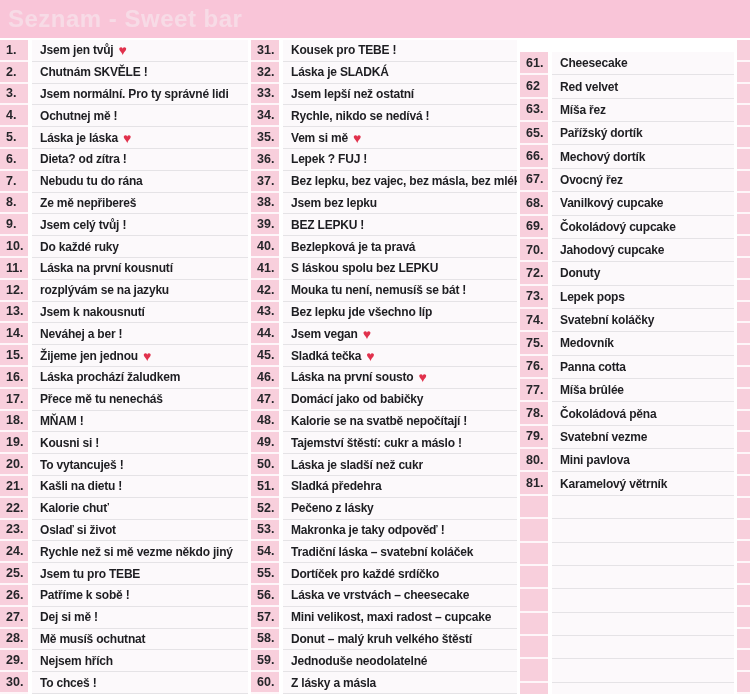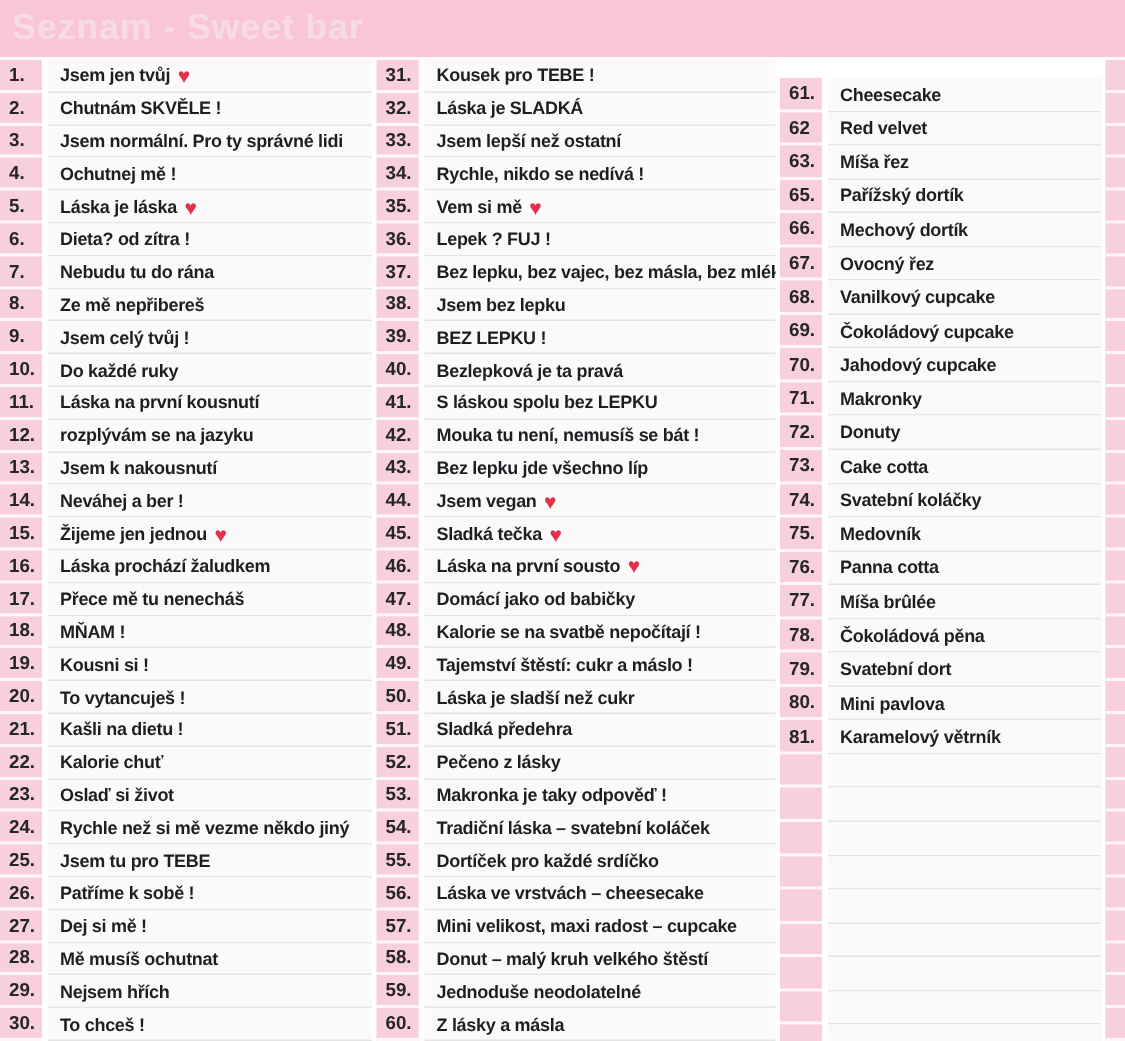--- a/index.html
+++ b/index.html
@@ -479,35 +479,29 @@
             <span>Čokoládový cupcake</span>
           </div>
         </div>
         <div class="row">
           <div class="num-cell">70.</div>
           <div class="text-cell">
             <span>Jahodový cupcake</span>
           </div>
         </div>
         <div class="row">
-          <div class="num-cell">71.</div>
-          <div class="text-cell">
-            <span>Makronky</span>
-          </div>
-        </div>
-        <div class="row">
           <div class="num-cell">72.</div>
           <div class="text-cell">
             <span>Donuty</span>
           </div>
         </div>
         <div class="row">
           <div class="num-cell">73.</div>
           <div class="text-cell">
-            <span>Cake cotta</span>
+            <span>Lepek pops</span>
           </div>
         </div>
         <div class="row">
           <div class="num-cell">74.</div>
           <div class="text-cell">
             <span>Svatební koláčky</span>
           </div>
         </div>
         <div class="row">
           <div class="num-cell">75.</div>
@@ -529,21 +523,21 @@
         </div>
         <div class="row">
           <div class="num-cell">78.</div>
           <div class="text-cell">
             <span>Čokoládová pěna</span>
           </div>
         </div>
         <div class="row">
           <div class="num-cell">79.</div>
           <div class="text-cell">
-            <span>Svatební dort</span>
+            <span>Svatební vezme</span>
           </div>
         </div>
         <div class="row">
           <div class="num-cell">80.</div>
           <div class="text-cell">
             <span>Mini pavlova</span>
           </div>
         </div>
         <div class="row">
           <div class="num-cell">81.</div>

